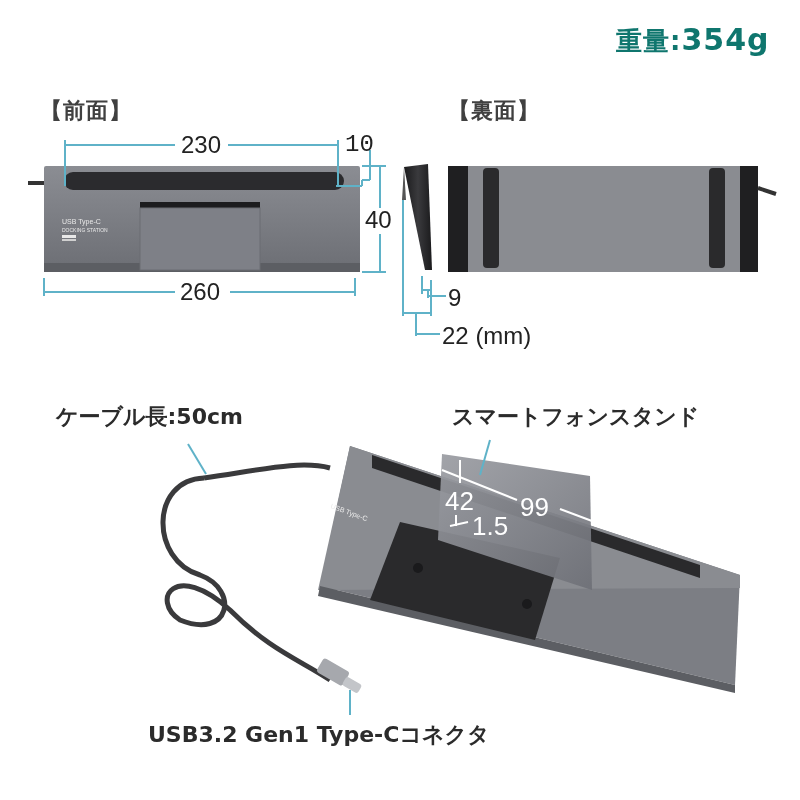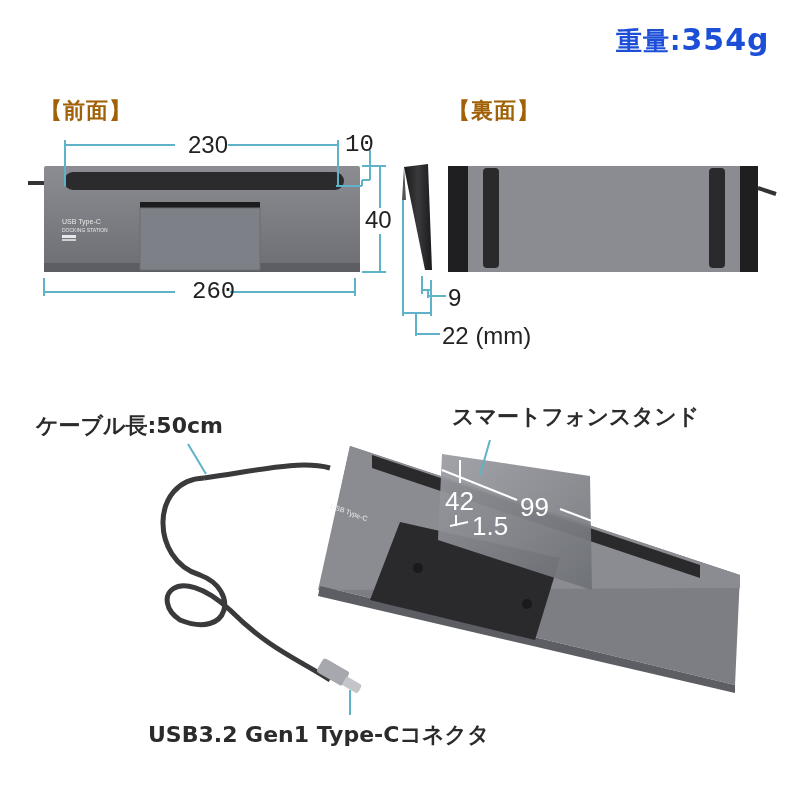--- a/index.html
+++ b/index.html
@@ -1,21 +1,21 @@
 <!DOCTYPE html>
 <html><head>
 <meta charset="utf-8">
 <style>
   html, body { margin:0; padding:0; background:#ffffff; }
   body { width:800px; height:800px; position:relative; overflow:hidden;
          font-family:"DejaVu Sans", "Liberation Sans", sans-serif; color:#2b2b2b; }
   .abs { position:absolute; }
-  .weight { left:616px; top:22px; font-size:26px; font-weight:bold; letter-spacing:1px; color:#1d4ed8; }
+  .weight { left:616px; top:22px; font-size:26px; font-weight:bold; letter-spacing:1px; color:#0f766e; }
   .weight .num { font-size:30px; }
-  .section-label { font-size:22px; font-weight:bold; color:#a16207; letter-spacing:1px;text-align:right; }
+  .section-label { font-size:22px; font-weight:bold; color:#404040; letter-spacing:1px;text-align:right; }
   .dim { font-size:24px; color:#222; font-family:"Liberation Sans", sans-serif; }
   .callout { font-size:22px; font-weight:bold; color:#2b2b2b; }
   svg { position:absolute; left:0; top:0; }
   .dlabel-white { fill:#ffffff; font-family:"Liberation Sans", sans-serif; font-size:26px; }
 </style>
 </head>
 <body>
 
 <div class="abs weight">
   <span>重量:</span><span class="num">354g</span>
@@ -125,26 +125,26 @@
   <text class="dlabel-white" x="520" y="516">99</text>
   <text class="dlabel-white" x="472" y="535" font-size="22">1.5</text>
 
   <g stroke="#5fb2c8" stroke-width="2" fill="none">
     <line x1="188" y1="444" x2="206" y2="474"></line>
     <line x1="490" y1="440" x2="480" y2="475"></line>
     <line x1="350" y1="690" x2="350" y2="715"></line>
   </g>
 </svg>
 
-<div class="abs dim" style="left:188px;top:131px;">230</div>
+<div class="abs dim" style="left:181px;top:131px;">230</div>
 <div class="abs dim" style="left:345px;top:131px;font-family:Liberation Mono, monospace;">10</div>
 <div class="abs dim" style="left:365px;top:206px;">40</div>
-<div class="abs dim" style="left:192px;top:278px;font-family:Liberation Mono, monospace;">260</div>
+<div class="abs dim" style="left:180px;top:278px;">260</div>
 
 <div class="abs dim" style="left:448px;top:284px;">9</div>
 <div class="abs dim" style="left:442px;top:322px;">
   <span>22</span>
   <span>(mm)</span>
 </div>
 
-<div class="abs callout" style="left:36px;top:402px;margin-top:9px;">ケーブル長:50cm</div>
+<div class="abs callout" style="left:56px;top:402px;">ケーブル長:50cm</div>
 <div class="abs callout" style="left:420px;top:402px;margin-left:32px;">スマートフォンスタンド</div>
 <div class="abs callout" style="left:148px;top:720px;">USB3.2 Gen1 Type-Cコネクタ</div>
 
 </body></html>

